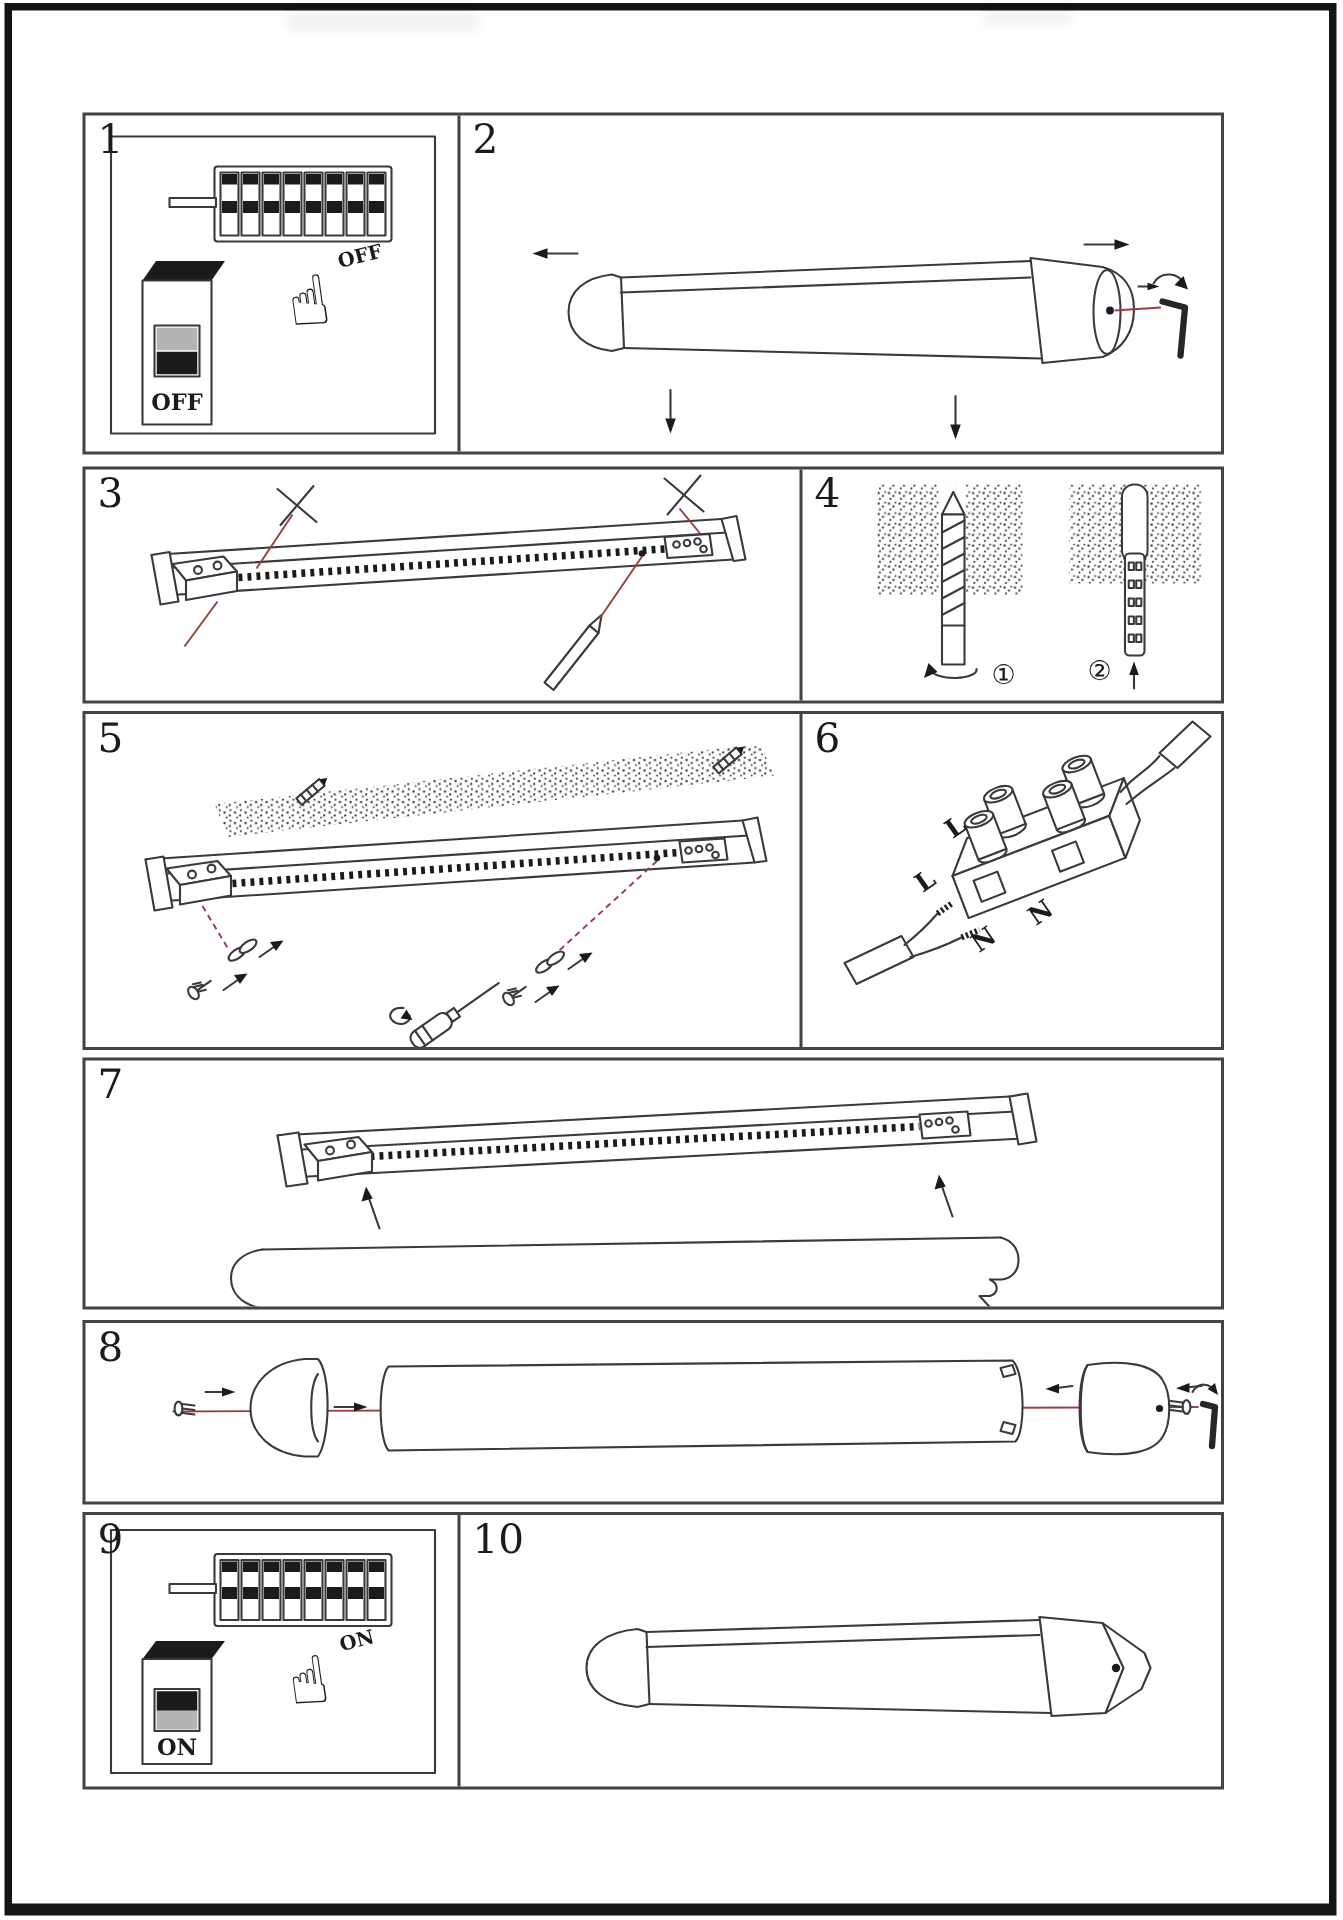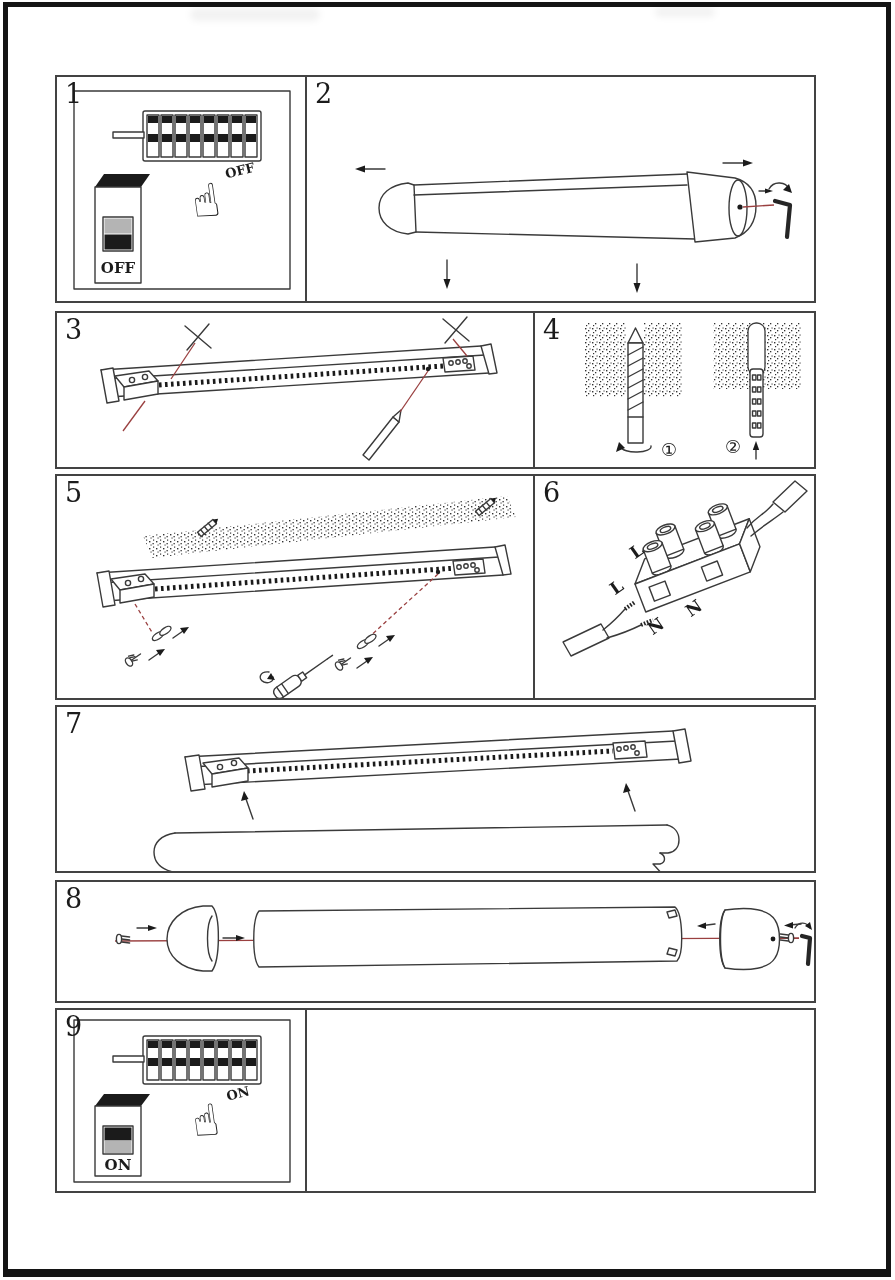--- a/index.html
+++ b/index.html
@@ -465,14 +465,28 @@
         <g>
           <polygon class="ink" points="38,96 47,84 93,84 84,96"></polygon>
           <rect class="lnf" x="38" y="96" width="46" height="70"></rect>
           <rect class="ln" x="46" y="116" width="30" height="28"></rect>
           <rect class="ink" x="47.5" y="117.5" width="27" height="13"></rect>
           <rect x="47.5" y="130.5" width="27" height="12.5" fill="#b4b4b4"></rect>
           <text class="lbl" x="61" y="160" font-size="15" text-anchor="middle">ON</text>
         </g>
       </svg>
     </div>
+    <div class="cell grow">
+      <span class="num">10</span>
+      <svg viewBox="0 0 507 181" preserveAspectRatio="none">
+        <g>
+          <path class="lnf" d="M118,76 C96,78 84,88 84,102 C84,116 96,126 118,128 L126,126 L124,78 Z"></path>
+          <line class="ln" x1="124" y1="78" x2="386" y2="70"></line>
+          <line class="ln" x1="124" y1="88" x2="386" y2="80"></line>
+          <line class="ln" x1="126" y1="126" x2="394" y2="132"></line>
+          <path class="lnf" d="M386,68 L428,72 L456,92 L460,102 L454,116 L430,132 L394,134 Z"></path>
+          <path class="ln" d="M428,72 L442,102 L430,132"></path>
+          <circle class="ink" cx="437" cy="102" r="2.8"></circle>
+        </g>
+      </svg>
+    </div>
   </div>
 </div>
 
 </body></html>

